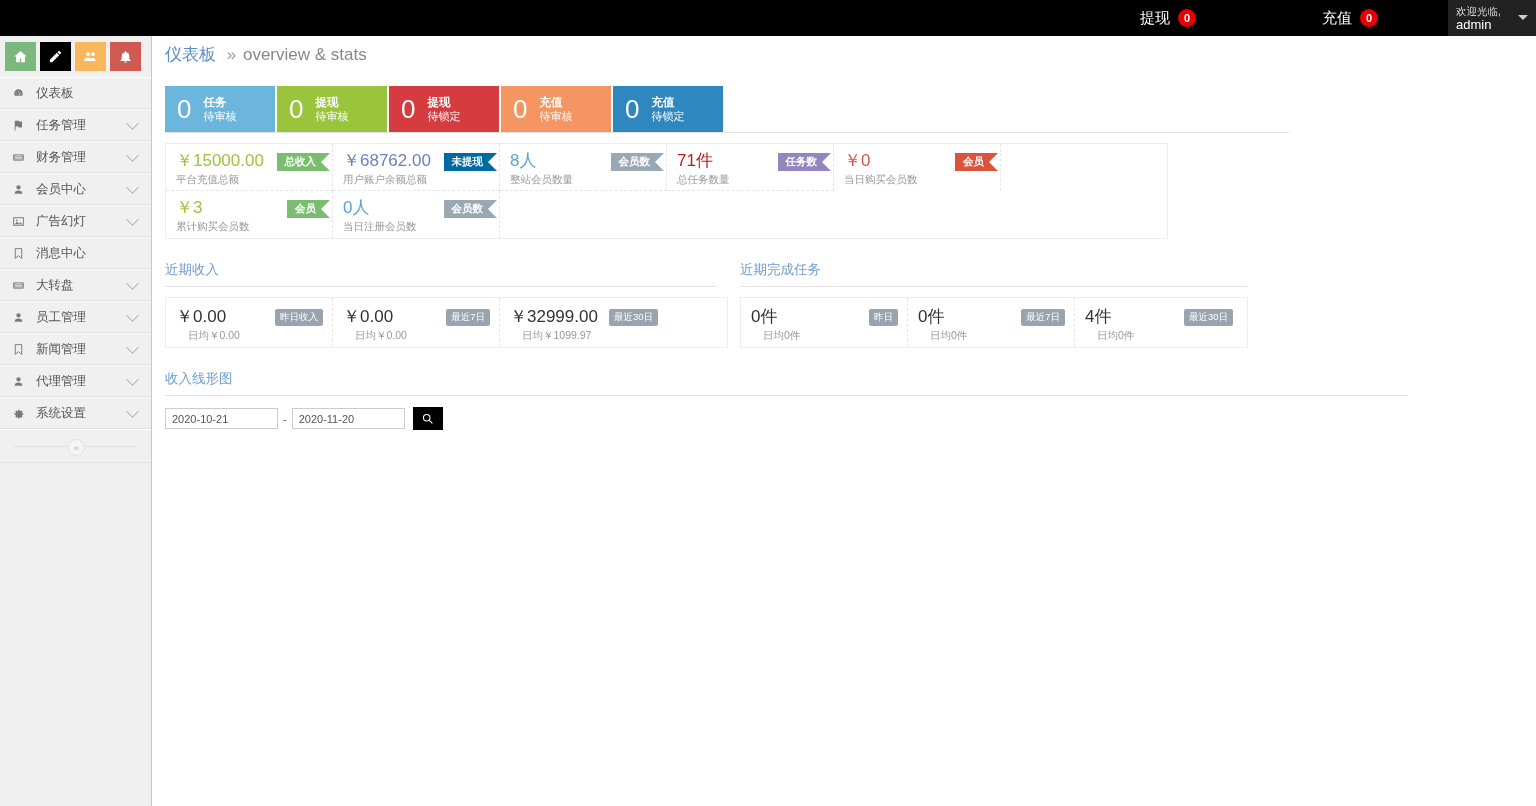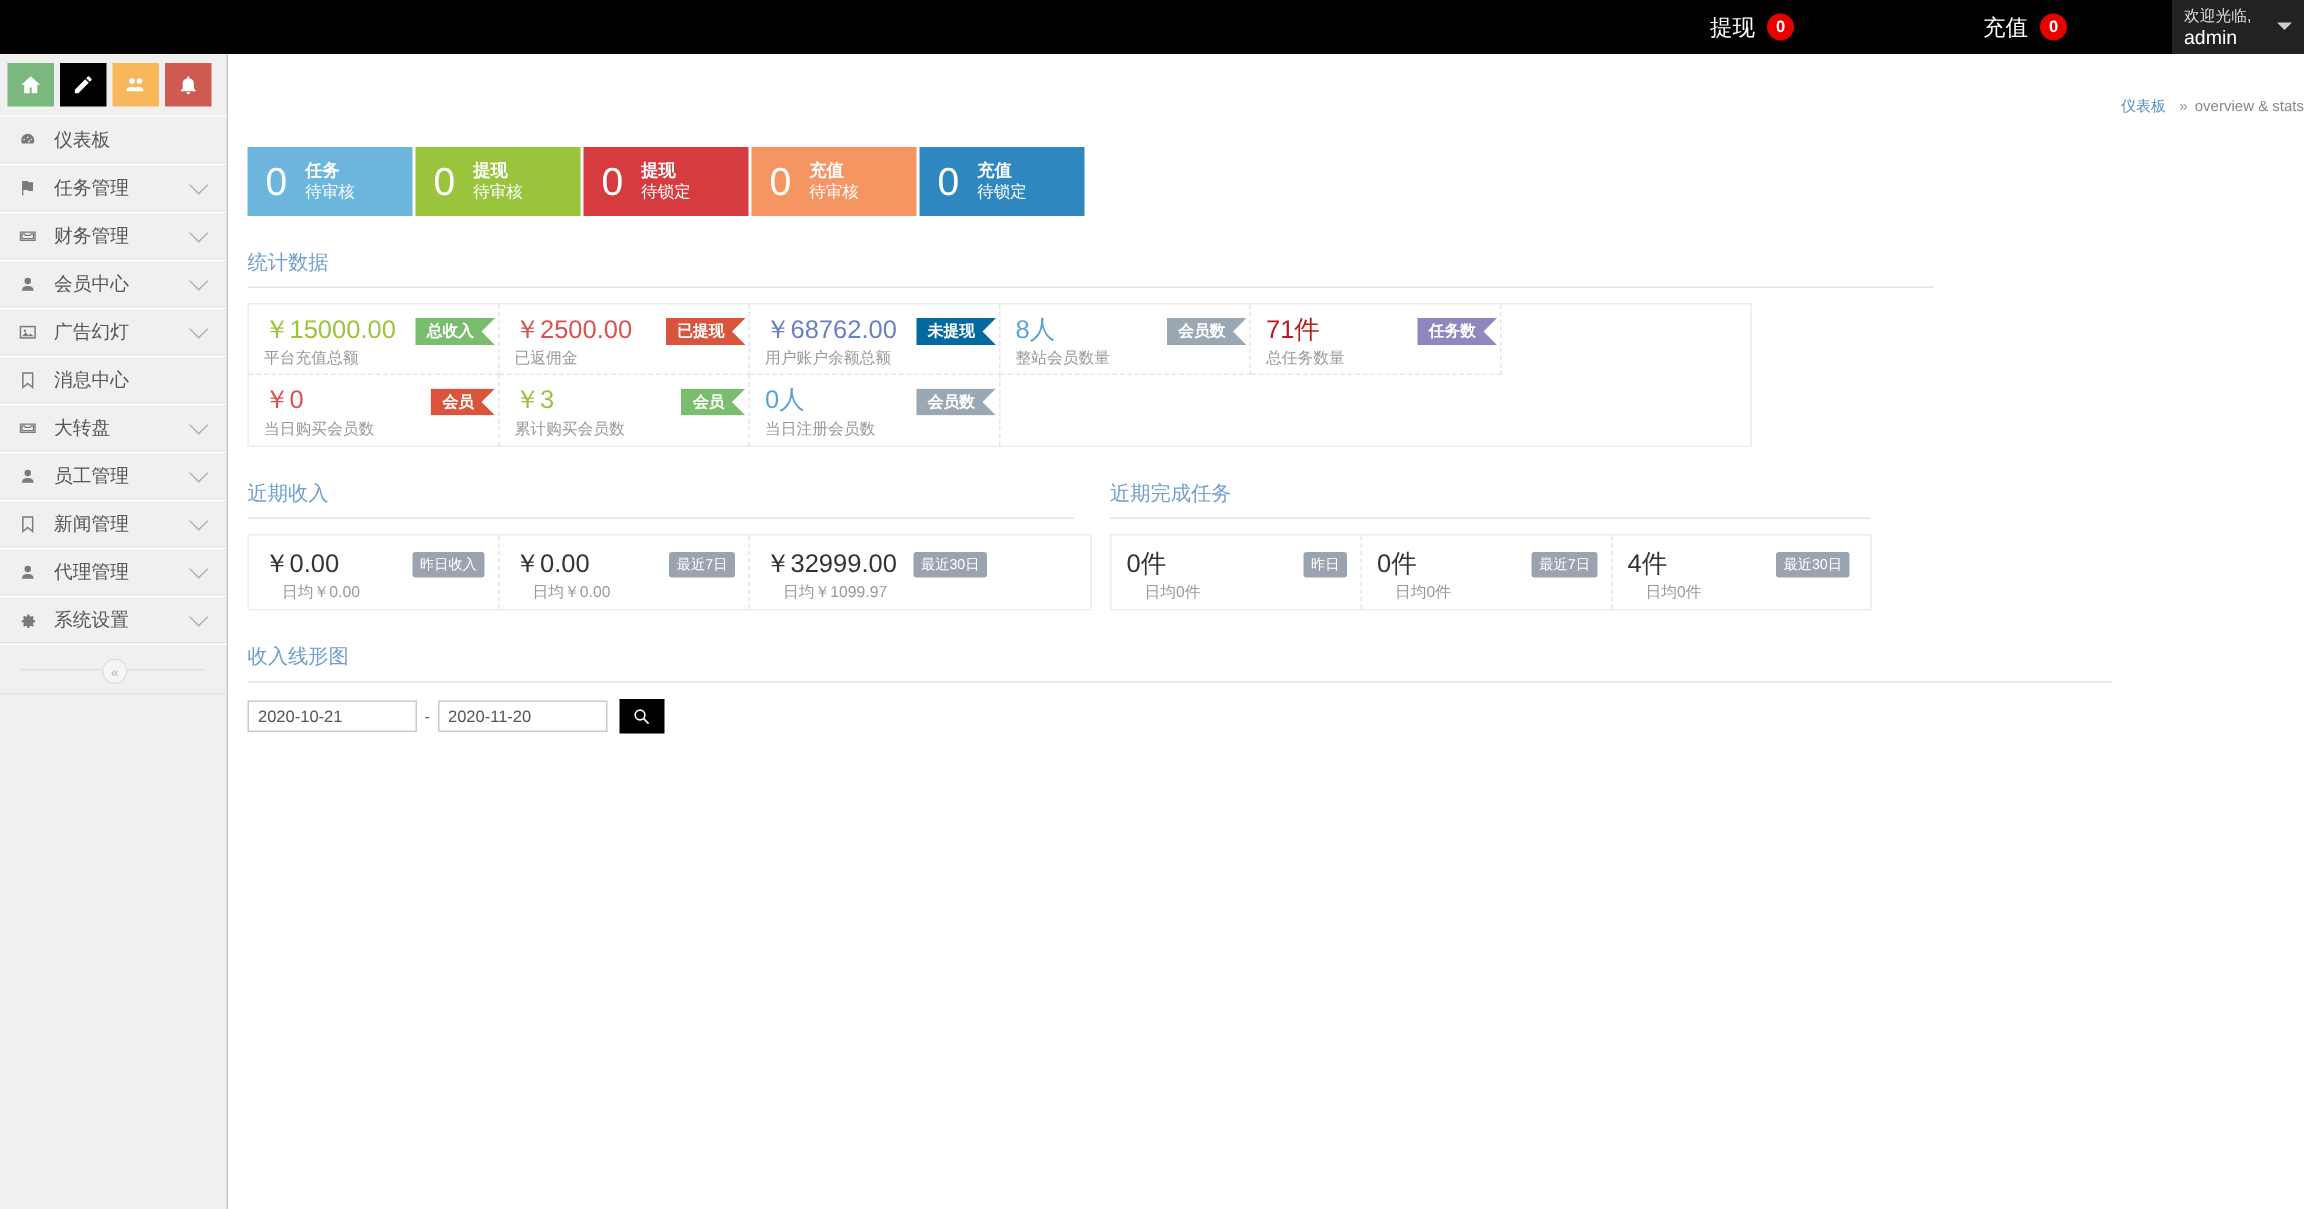--- a/index.html
+++ b/index.html
@@ -103,21 +103,21 @@
     cursor: pointer;
   }
 
   
   #main {
     position: absolute; top: 36px; left: 153px;
     width: 1383px; height: 770px;
     background: #fff; overflow: hidden;
   }
   #breadcrumb {
-    padding: 28px 0 0 12px; font-size: 10px; color: #888; text-align: right;
+    padding: 7px 0 0 12px; font-size: 17px; color: #888;
   }
   #breadcrumb .bc-root { color: #5a8fc6; cursor: pointer; }
   #breadcrumb .bc-sep { color: #999; margin: 0 2px 0 6px; }
 
   
   #topcards { display: flex; gap: 1px; margin: 20px 0 0 12px; }
   .topcard {
     width: 110px; height: 46px;
     display: flex; align-items: center;
     padding-left: 12px; margin-right: 1px;
@@ -410,32 +410,26 @@
       </div>
       <div class="topcard" style="background: rgb(47, 135, 191);">
         <div class="tc-num">0</div>
         <div class="tc-txt">
           <div class="tc-t1">充值</div>
           <div class="tc-t2">待锁定</div>
         </div>
       </div>
     </div>
 
-  <div class="sec-head">统计数据</div>
   <div class="sec-rule" style="width:1124px"></div>
   <div class="stat-grid" id="stat-grid">
       <div class="stat-cell">
         <div class="stat-val" style="color:#9ac43c">￥15000.00</div>
         <div class="stat-sub">平台充值总额</div>
         <div class="ribbon" style="background:#7bbd6f">总收入</div>
-      </div>
-      <div class="stat-cell">
-        <div class="stat-val" style="color:#d9534f">￥2500.00</div>
-        <div class="stat-sub">已返佣金</div>
-        <div class="ribbon" style="background:#d9533d">已提现</div>
       </div>
       <div class="stat-cell">
         <div class="stat-val" style="color:#6b80c2">￥68762.00</div>
         <div class="stat-sub">用户账户余额总额</div>
         <div class="ribbon" style="background:#0369a1">未提现</div>
       </div>
       <div class="stat-cell">
         <div class="stat-val" style="color:#5ba3d6">8人</div>
         <div class="stat-sub">整站会员数量</div>
         <div class="ribbon" style="background:#9aa8b4">会员数</div>

